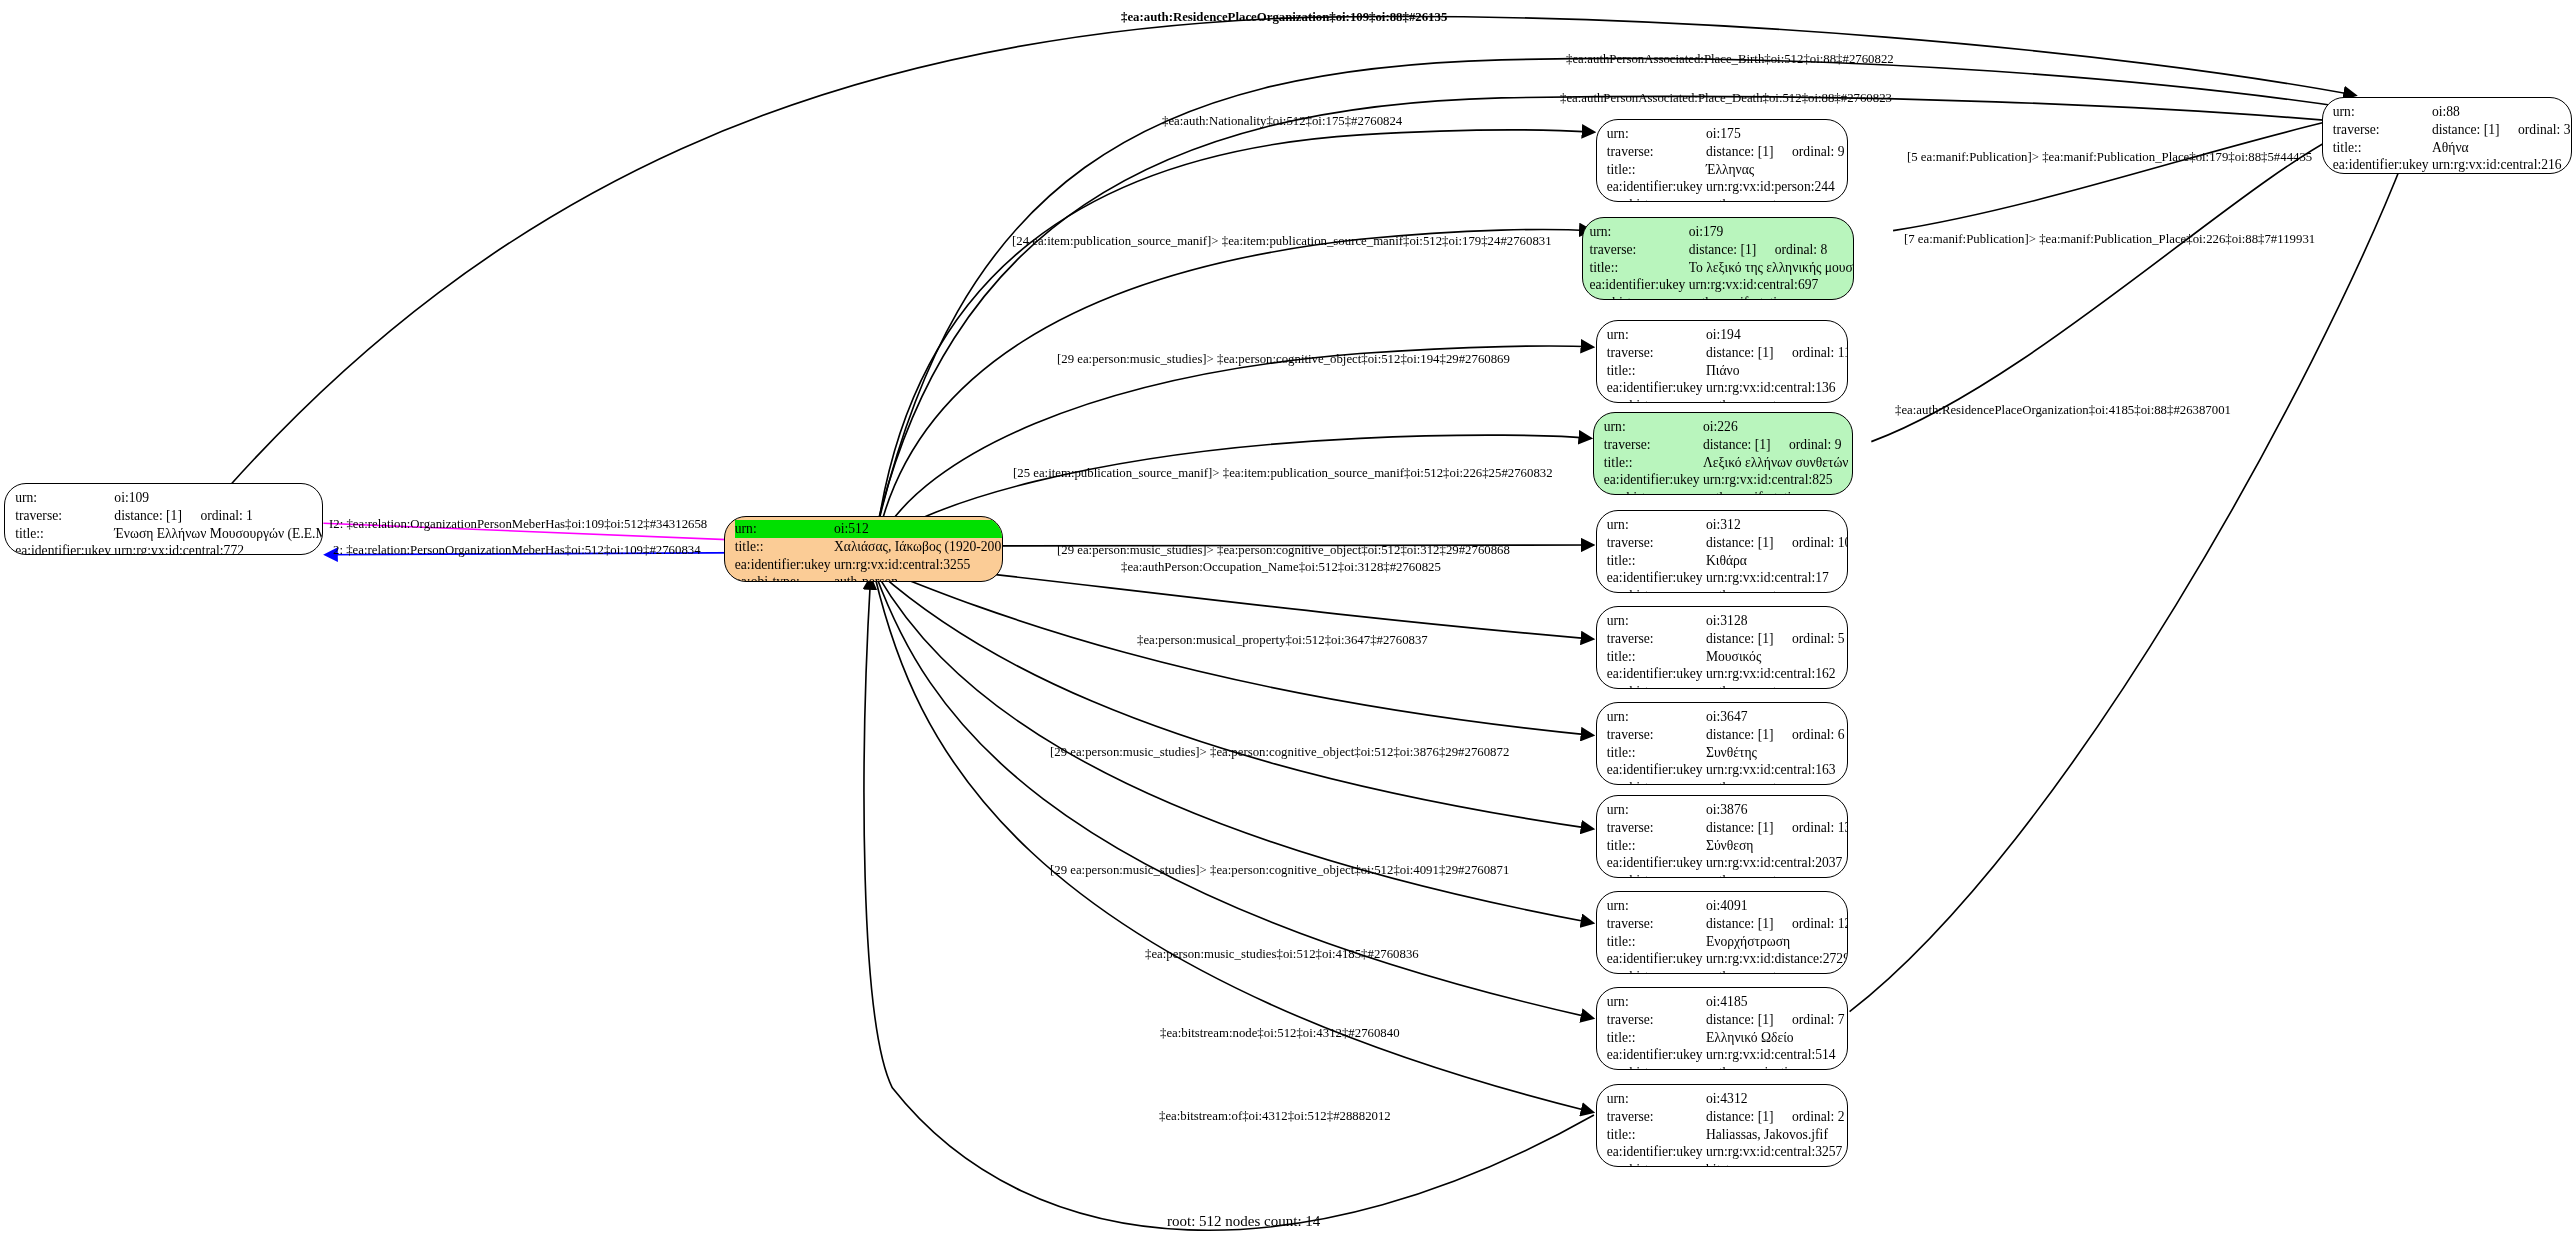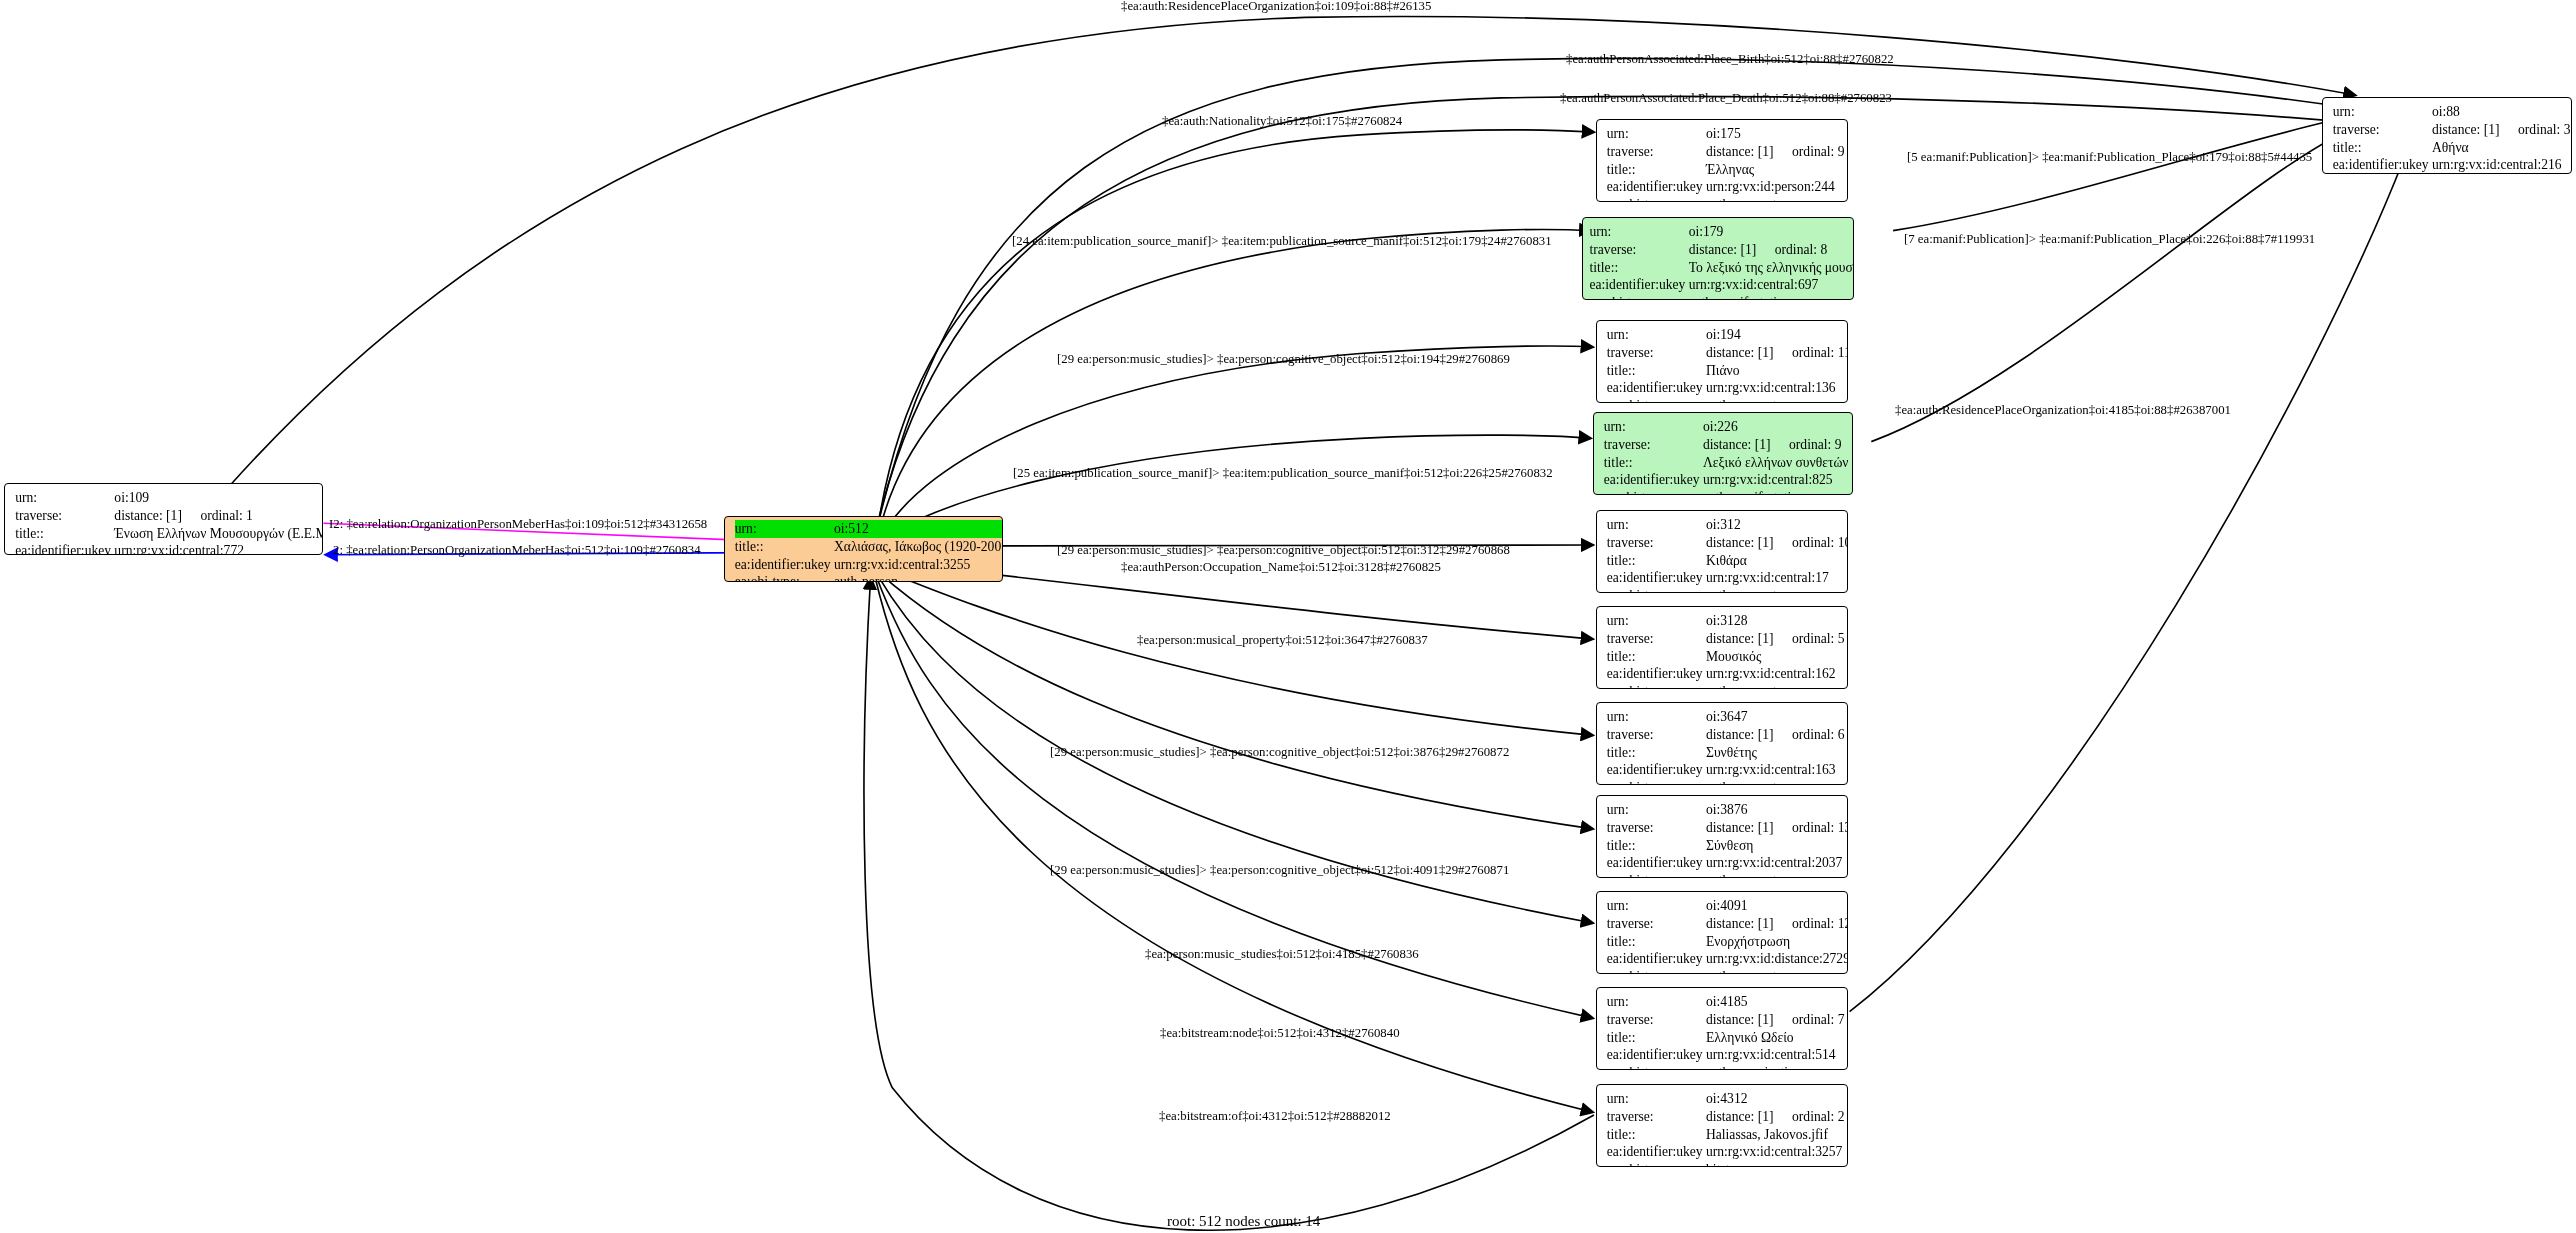--- a/index.html
+++ b/index.html
@@ -9,21 +9,21 @@
     height:1233px;
     background:#ffffff;
     font-family:"Liberation Serif", serif;
     overflow:hidden;
   }
   svg.edges{position:absolute;left:0;top:0;width:2576px;height:1233px;pointer-events:none;}
   .node{
     position:absolute;
     box-sizing:border-box;
     border:1.4px solid #000;
-    border-radius:4px;
+    border-radius:22px;
     background:#ffffff;
     padding:5.4px 7.6px 5.4px 9.8px;
     overflow:hidden;
   }
   .node.green{background:#b9f5bd;}
   .node.orange{background:#fbcc96;}
   .node table{border-collapse:collapse;width:100%;}
   .node td{
     font-family:"Liberation Serif", serif;
     font-size:13.6px;
@@ -474,21 +474,21 @@
             <td class="v">urn:rg:vx:id:central:3257</td>
           </tr>
       <tr>
             <td class="k">ea:obj-type:</td>
             <td class="v">bitstream</td>
           </tr>
     </tbody>
       </table>
   </div>
 
-  <div class="elabel" style="left:1121px;top:0;">‡ea:auth:ResidencePlaceOrganization‡oi:109‡oi:88‡#26135</div>
+  <div class="elabel" style="left:1121px;top:11px;font-weight:bold;">‡ea:auth:ResidencePlaceOrganization‡oi:109‡oi:88‡#26135</div>
   <div class="elabel" style="left:1566px;top:53px;">‡ea:authPersonAssociated:Place_Birth‡oi:512‡oi:88‡#2760822</div>
   <div class="elabel" style="left:1560px;top:92px;text-align:center;">‡ea:authPersonAssociated:Place_Death‡oi:512‡oi:88‡#2760823</div>
   <div class="elabel" style="left:1162px;top:115px;">‡ea:auth:Nationality‡oi:512‡oi:175‡#2760824</div>
   <div class="elabel" style="left:1012px;top:235px;">[24 ea:item:publication_source_manif]&gt; ‡ea:item:publication_source_manif‡oi:512‡oi:179‡24#2760831</div>
   <div class="elabel" style="left:1057px;top:353px;">[29 ea:person:music_studies]&gt; ‡ea:person:cognitive_object‡oi:512‡oi:194‡29#2760869</div>
   <div class="elabel" style="left:1013px;top:467px;">[25 ea:item:publication_source_manif]&gt; ‡ea:item:publication_source_manif‡oi:512‡oi:226‡25#2760832</div>
   <div class="elabel" style="left:1057px;top:544px;">[29 ea:person:music_studies]&gt; ‡ea:person:cognitive_object‡oi:512‡oi:312‡29#2760868</div>
   <div class="elabel" style="left:1121px;top:561px;">‡ea:authPerson:Occupation_Name‡oi:512‡oi:3128‡#2760825</div>
   <div class="elabel" style="left:1137px;top:634px;">‡ea:person:musical_property‡oi:512‡oi:3647‡#2760837</div>
   <div class="elabel" style="left:1050px;top:746px;">[29 ea:person:music_studies]&gt; ‡ea:person:cognitive_object‡oi:512‡oi:3876‡29#2760872</div>

